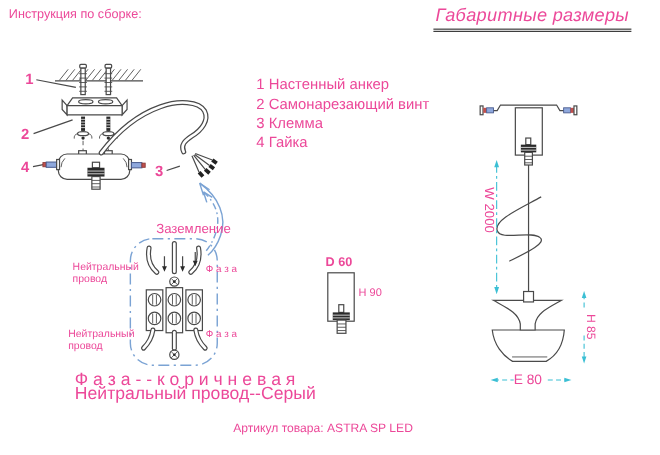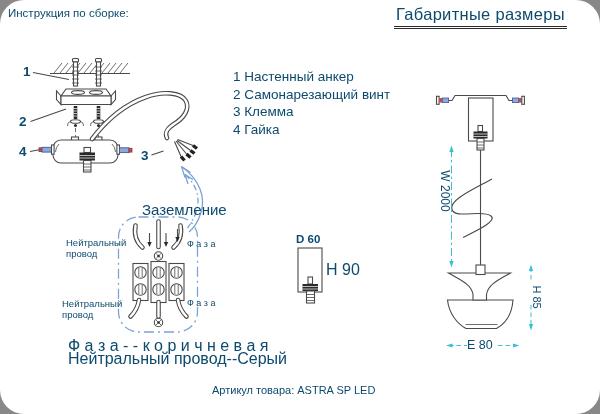--- a/index.html
+++ b/index.html
@@ -1,19 +1,19 @@
 <!DOCTYPE html>
 <html><head>
 <meta charset="utf-8">
 <style>
   html,body{margin:0;padding:0;background:#888;}
   #canvas{
     position:relative;width:600px;height:414px;background:#ffffff;
-    font-family:"Liberation Sans","DejaVu Sans",sans-serif;color:#0c4a6e;
-    overflow:hidden;margin:0 auto;border-radius:24px;
+    font-family:"Liberation Sans","DejaVu Sans",sans-serif;color:#ec4899;
+    overflow:hidden;margin:0 auto;
   }
   #linework{position:absolute;left:0;top:0;}
   .lbl{position:absolute;white-space:nowrap;}
   .wrap{white-space:normal;}
   .title-underline{border-bottom:3px double #2a2a2a;padding:0 2px 2px 2px;}
   .callout{font-weight:bold;font-size:13.5px;}
   .rot90{transform:rotate(90deg);text-align:center;}
   
   .s{stroke:#4a4a4a;fill:none;stroke-width:1.1;}
   .sf{stroke:#4a4a4a;fill:#fff;stroke-width:1.1;}
@@ -215,42 +215,42 @@
 
       <line class="cyan" x1="449" y1="345.5" x2="467" y2="345.5" stroke-dasharray="4.5 3"></line>
       <line class="cyan" x1="498" y1="345.5" x2="516.5" y2="345.5" stroke-dasharray="4.5 3"></line>
       <polygon class="cyanf" points="446,345.5 452.5,343.4 452.5,347.6"></polygon>
       <polygon class="cyanf" points="519.5,345.5 513,343.4 513,347.6"></polygon>
     </g>
   </svg>
 
   <div class="lbl" style="left:8px;top:7px;font-size:11.5px;">Инструкция по сборке:</div>
 
-  <div class="lbl title-underline" style="left:394px;top:5px;font-size:16.5px;letter-spacing:0.3px;">Габаритные размеры</div>
+  <div class="lbl title-underline" style="left:394px;top:5px;font-size:16.5px;letter-spacing:0.3px;font-style:italic;">Габаритные размеры</div>
 
   <div class="lbl callout" style="left:23px;top:64px;">1</div>
   <div class="lbl callout" style="left:19px;top:114px;">2</div>
   <div class="lbl callout" style="left:19px;top:144px;">4</div>
   <div class="lbl callout" style="left:141px;top:148px;">3</div>
 
   <div class="lbl" style="left:233px;top:68px;font-size:13.5px;line-height:17.6px;">
     <div>1 Настенный анкер</div>
     <div>2 Самонарезающий винт</div>
     <div>3 Клемма</div>
     <div>4 Гайка</div>
   </div>
 
   <div class="lbl" style="left:296px;top:233px;font-size:11.5px;font-weight:bold;">D 60</div>
-  <div class="lbl" style="left:326px;top:261px;font-size:16px;">H 90</div>
+  <div class="lbl" style="left:326px;top:261px;font-size:10px;">H 90</div>
 
   <div class="lbl rot90" style="left:416px;top:184px;width:58px;font-size:12px;">W 2000</div>
   <div class="lbl rot90" style="left:521px;top:291px;width:32px;font-size:11px;">H 85</div>
   <div class="lbl" style="left:467px;top:338px;font-size:12.5px;">E 80</div>
 
-  <div class="lbl" style="left:142px;top:201px;font-size:15px;">Заземление</div>
+  <div class="lbl" style="left:142px;top:201px;font-size:12px;">Заземление</div>
   <div class="lbl wrap" style="left:66px;top:237px;width:62px;font-size:9.5px;line-height:11px;">Нейтральный провод</div>
   <div class="lbl" style="left:187px;top:239px;font-size:9px;">Ф а з а</div>
   <div class="lbl wrap" style="left:62px;top:298px;width:62px;font-size:9.5px;line-height:11px;">Нейтральный провод</div>
   <div class="lbl" style="left:187px;top:298px;font-size:9px;">Ф а з а</div>
 
   <div class="lbl" style="left:68px;top:340px;font-size:16px;line-height:12.8px;">
     <div>Ф а з а - - к о р и ч н е в а я</div>
     <div>Нейтральный провод--Серый</div>
   </div>
 

